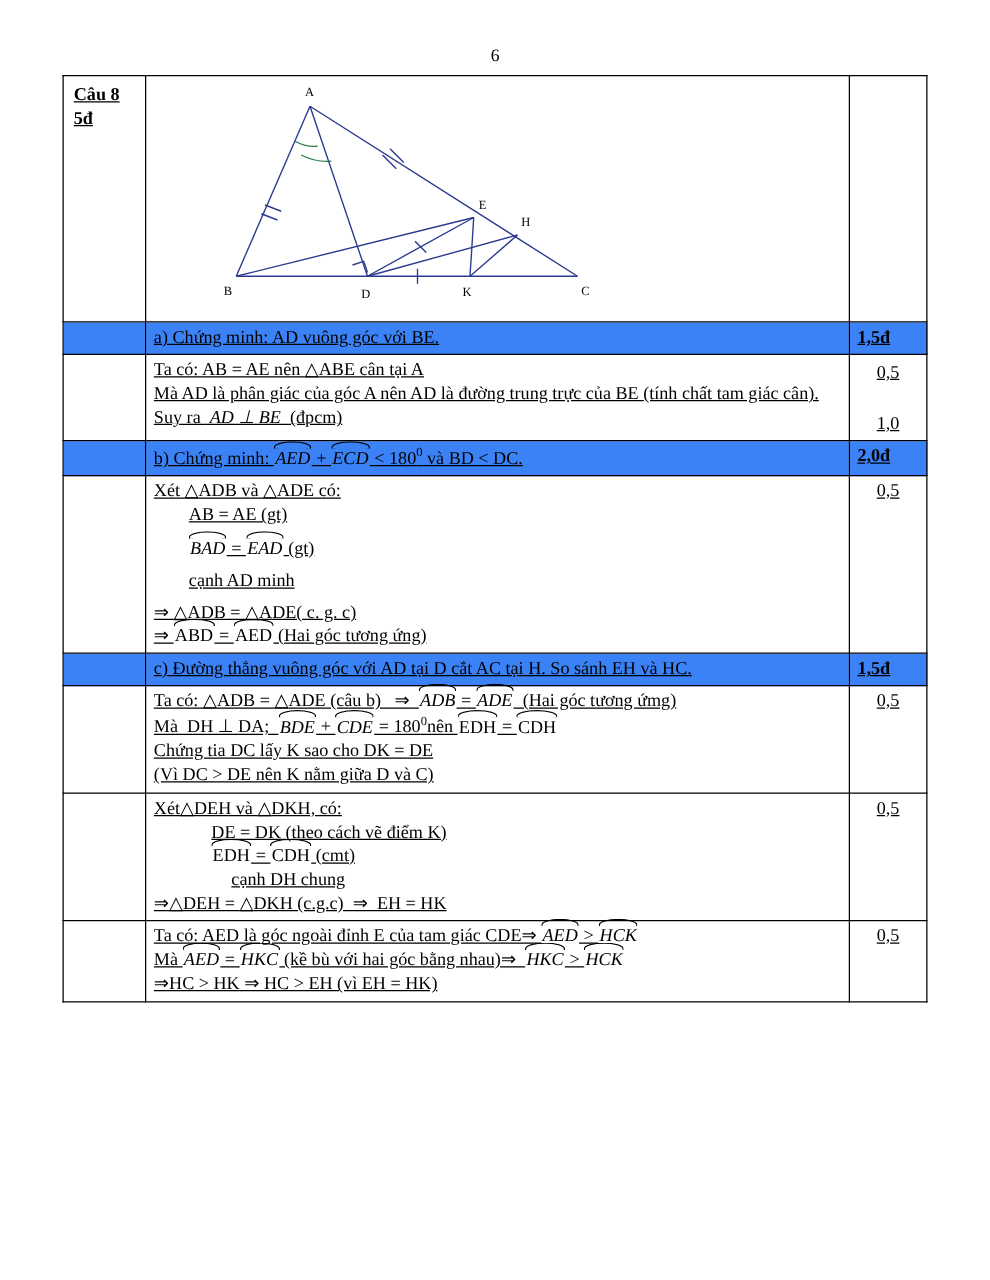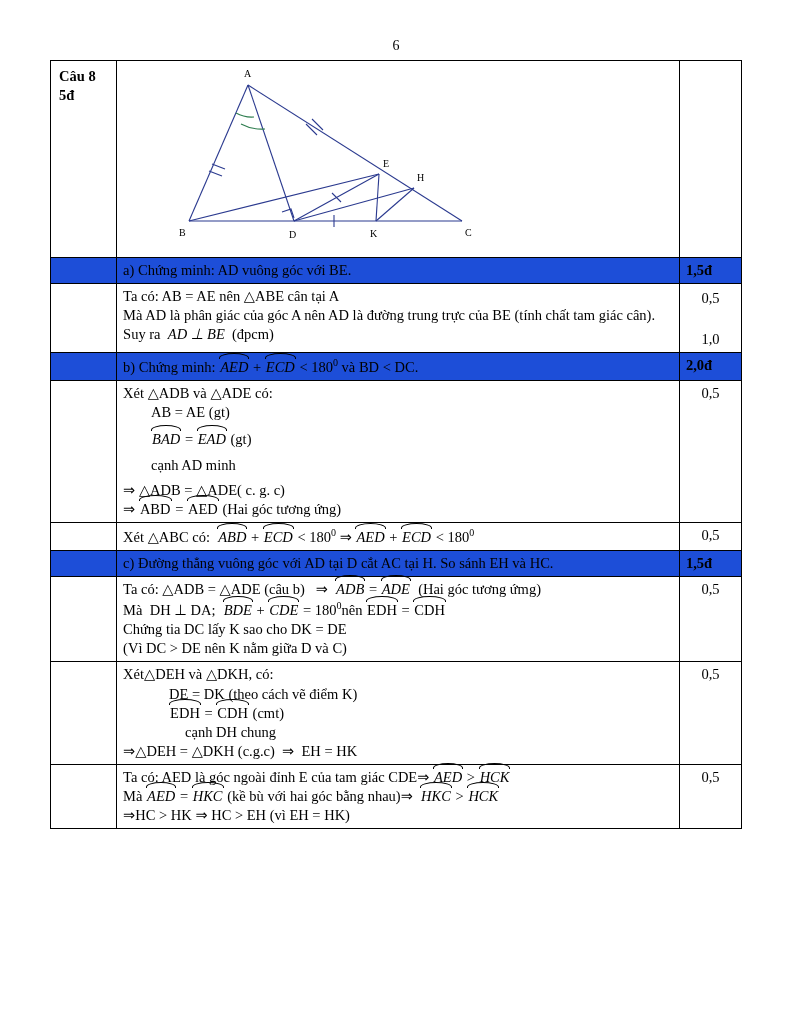--- a/index.html
+++ b/index.html
@@ -25,20 +25,21 @@
     font-size: 14px;
     padding-top: 38px;
     padding-bottom: 6px;
     font-family: "Liberation Serif", serif;
   }
   table.main {
     border-collapse: collapse;
     margin: 0 auto;
     width: 692px;
     table-layout: fixed;
+    text-decoration: underline;
   }
   table.main td {
     border: 1px solid #000000;
     vertical-align: top;
     padding: 3px 6px;
     font-size: 14.5px;
     line-height: 1.32;
   }
   .col-label { width: 66px; }
   .col-body  { width: 562px; }
@@ -55,21 +56,21 @@
     text-align: center;
     font-size: 14px;
     vertical-align: middle;
   }
   .score-bold {
     font-weight: bold;
     font-size: 14.5px;
     vertical-align: middle;
   }
   .shaded {
-    background: #1d4ed8;
+    background: #3b82f6;
   }
   .figure-cell {
     padding: 0 !important;
     height: 196px;
   }
   .fig-wrap {
     position: relative;
     width: 100%;
     height: 196px;
     overflow: hidden;
@@ -246,27 +247,20 @@
         <div class="indent1" style="padding-top:7px">
           <span class="ang">BAD</span> = <span class="ang">EAD</span><span> (gt)</span>
         </div>
         <div class="indent1" style="padding-top:7px">cạnh AD minh</div>
         <div style="padding-top:6px">⇒ <span class="tri">△</span>ADB = <span class="tri">△</span>ADE( c. g. c)</div>
         <div>⇒ <span class="ang-u">ABD</span> = <span class="ang-u">AED</span><span> (Hai góc tương ứng)</span></div>
       </td>
       <td class="score-cell">0,5</td>
     </tr>
 
-    <tr>
-      <td></td>
-      <td>
-        Xét <span class="tri">△</span>ABC có: &nbsp;<span class="ang">ABD</span> + <span class="ang">ECD</span> &lt; 180<sup class="sm">0</sup> ⇒ <span class="ang">AED</span> + <span class="ang">ECD</span> &lt; 180<sup class="sm">0</sup>
-      </td>
-      <td class="score-cell">0,5</td>
-    </tr>
 
 
 
     <tr>
       <td class="shaded"></td>
       <td class="shaded row-part">c) Đường thẳng vuông góc với AD tại D cắt AC tại H. So sánh EH và HC.</td>
       <td class="shaded score-bold">1,5đ</td>
     </tr>
 
     <tr>

